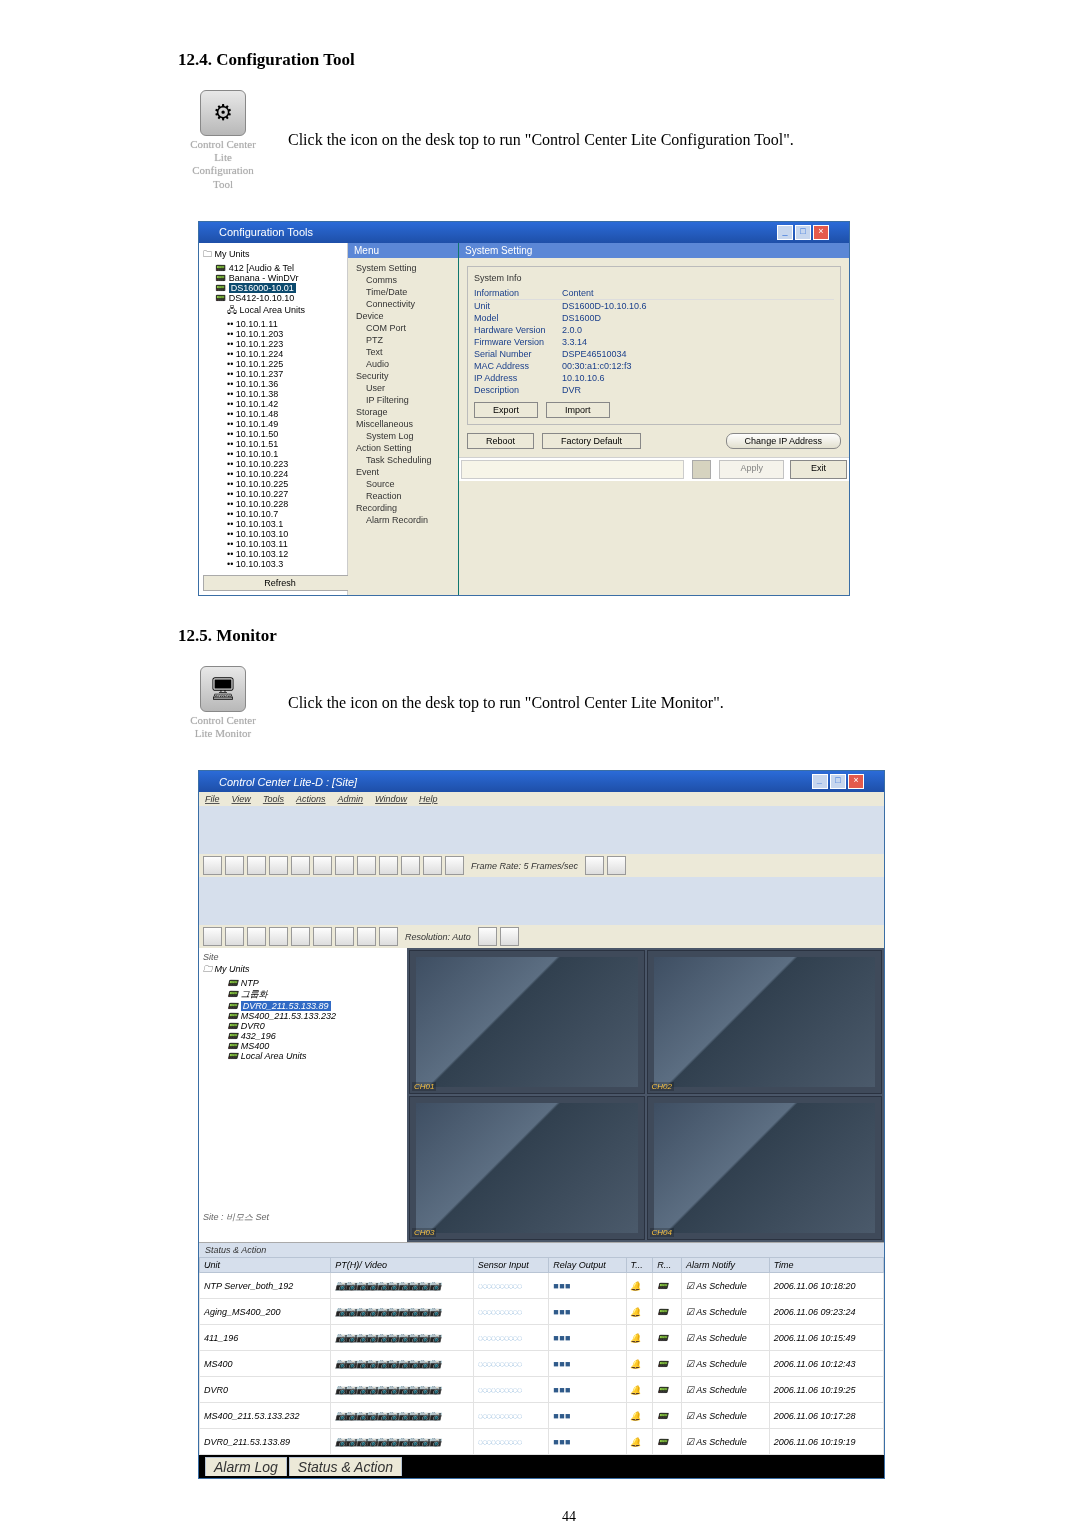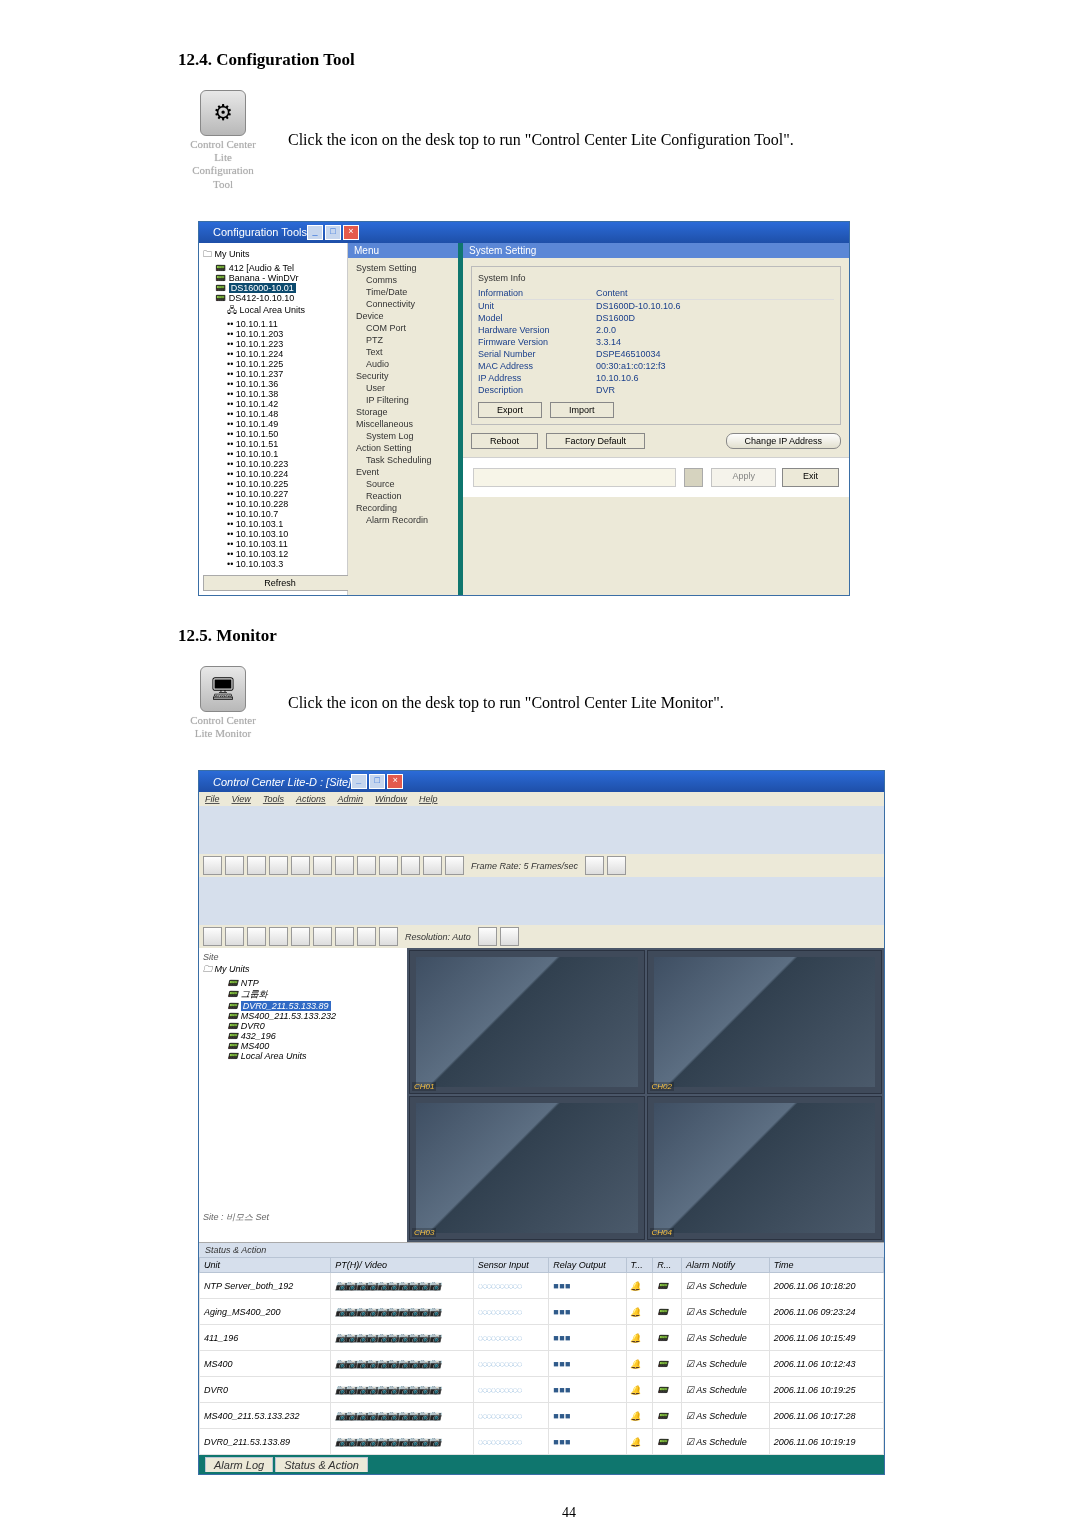--- a/index.html
+++ b/index.html
@@ -53,61 +53,61 @@
     .cfg-window {
       width: 650px;
       border: 1px solid #3a6ea5;
       font-family: Tahoma, Arial, sans-serif;
       font-size: 10px;
       background: #ece9d8;
     }
     .win-title {
       background: linear-gradient(#2b6bd8,#1e4fa8);
       color: #fff;
-      padding: 3px 14px;
+      padding: 3px 20px;
       font-size: 11px;
-      display:flex;align-items:center;
+      display:flex;justify-content:space-between;align-items:center;
     }
     .win-btns { display:flex; gap:2px; }
     .win-btn { width:14px;height:13px;background:#c6d6ee;border:1px solid #fff;font-size:9px;text-align:center;line-height:11px;color:#2b6bd8;}
     .win-btn.close{background:#e45a4c;color:#fff;}
     .cfg-body { display:flex; background:#fff; }
     .cfg-tree {
       width: 140px;
       background: #fff;
       border-right: 1px solid #ccc;
       padding: 4px;
       font-size: 9px;
       color: #000;
     }
     .cfg-tree .root { font-weight:normal; }
     .cfg-tree .node { padding-left: 12px; white-space:nowrap; }
     .cfg-tree .node2 { padding-left: 24px; white-space:nowrap; }
     .cfg-tree .sel { background: #0c4a6e; color:#fff; padding:0 2px;}
     .cfg-menu {
       width: 110px;
       background: #ece9d8;
-      border-right: 5px solid #0f766e;
+      border-right: 1px solid #0f766e;
       padding: 0;
     }
     .cfg-menu-title { background:#5b87d6;color:#fff;padding:2px 6px;font-size:10px;}
     .cfg-menu ul{list-style:none;margin:0;padding:4px;}
     .cfg-menu li{padding:1px 0 1px 4px;color:#333;font-size:9px;}
     .cfg-menu li.sub{padding-left:14px;}
     .cfg-main { flex:1; background:#ece9d8; }
     .cfg-main-title{background:#5b87d6;color:#fff;padding:2px 6px;font-size:10px;}
     .cfg-panel{background:#ece9d8;padding:8px;}
     .cfg-group{border:1px solid #bbb;background:#ece9d8;padding:6px;margin-bottom:8px;}
     .info-row{display:flex;font-size:9px;padding:1px 0;}
-    .info-row .lbl{width:118px;color:#1a3f8b;}
+    .info-row .lbl{width:88px;color:#1a3f8b;}
     .info-row .val{color:#1a3f8b;}
     .cfg-btns{display:flex;gap:8px;margin-top:6px;}
     .cfg-btn{background:#ece9d8;border:1px solid #888;padding:2px 18px;font-size:9px;}
     .cfg-btn.right{margin-left:auto;background:linear-gradient(#fefefe,#e2e0cf);border-radius:7px;}
-    .bottom-bar{display:flex;gap:8px;padding:10px;background:#fff;border-top:1px solid #d0d0d0;}
+    .bottom-bar{display:flex;gap:8px;padding:2px;background:#fff;border-top:1px solid #d0d0d0;}
     .bottom-bar .stretch{flex:1;border:1px solid #ccc;background:#f7f5e8;height:17px;}
     .icon-small{width:17px;height:17px;background:#d6d3bf;border:1px solid #aaa;}
     .refresh-btn{border:1px solid #aaa;background:#ece9d8;width:140px;padding:2px 6px;font-size:9px;text-align:center;}
     .bottom-bar .applyexit{display:flex;gap:6px;}
     .bottom-bar .applyexit .cfg-btn{padding:2px 20px;}
     
     .mon-window {
       width: 685px;
       border: 1px solid #3a6ea5;
       font-family: Tahoma, Arial, sans-serif;
@@ -128,21 +128,21 @@
     .view-cell{background:#3f4a5a;border:1px solid #2a3240;position:relative;}
     .view-cell .vtag{position:absolute;bottom:2px;left:2px;font-size:8px;color:#f8c040;background:rgba(0,0,0,.2);padding:0 2px;}
     .view-cell .fake{position:absolute;inset:6px;background:linear-gradient(135deg,#3e4e62 0%,#5c6e82 40%,#31404f 41%,#4b5a6b 100%);}
     .mon-status-hdr{background:#d6dfec;padding:2px 6px;font-size:9px;color:#333;border-top:1px solid #aaa;}
     .mon-table{width:100%;border-collapse:collapse;font-size:9px;background:#fff;}
     .mon-table th{background:#d6dfec;font-weight:normal;padding:2px 4px;border:1px solid #b8c4d4;text-align:left;}
     .mon-table td{padding:7px 4px;border:1px solid #e2e2e2;white-space:nowrap;}
     .cam-ic{color:#c79a00;letter-spacing:-2px;font-size:10px;}
     .sen-ic{color:#5a95c9;letter-spacing:-1px;font-size:9px;}
     .rel-ic{color:#2f5a8a;letter-spacing:-1px;}
-    .mon-tabs{background:#0f766e;padding:2px 6px;font-size:11px;color:#333;display:flex;gap:2px;}
+    .mon-tabs{background:#000000;padding:2px 6px;font-size:14px;color:#333;display:flex;gap:2px;}
     .mon-tab{border:1px solid #b8c4d4;border-bottom:none;padding:1px 8px;background:#ece9d8;}
     .footnote{font-size:15px;margin:6px 0 14px 0;}
     .pagenum{text-align:center;font-size:14px;margin-top:30px;}
   </style>
 </head>
 <body>
 
 <div class="page">
   <div class="section-heading">12.4. Configuration Tool</div>
 

